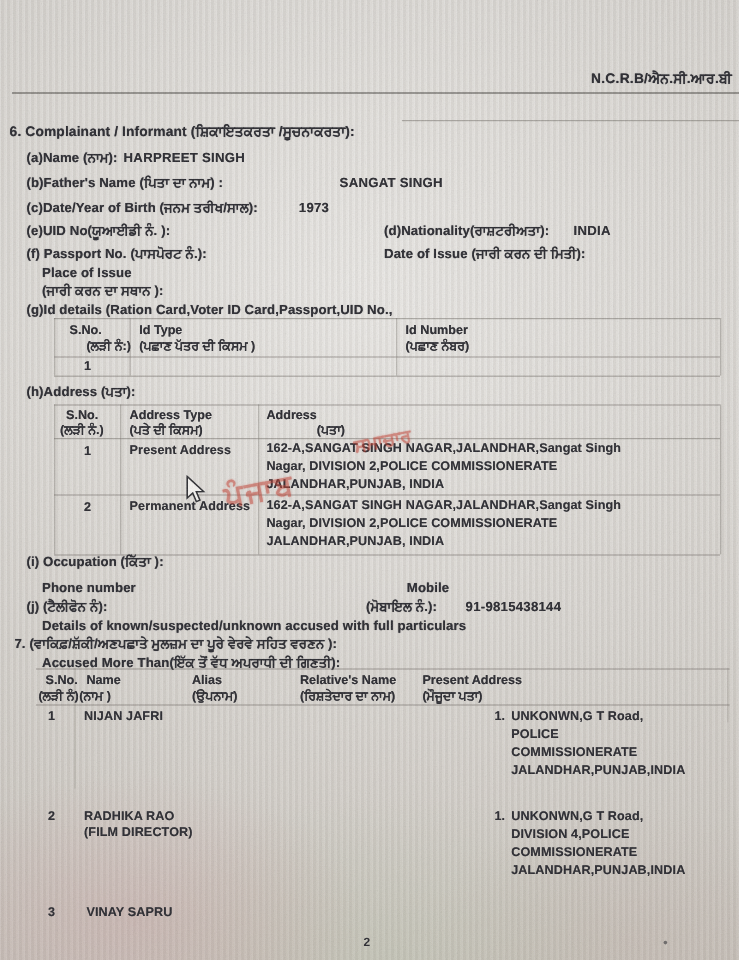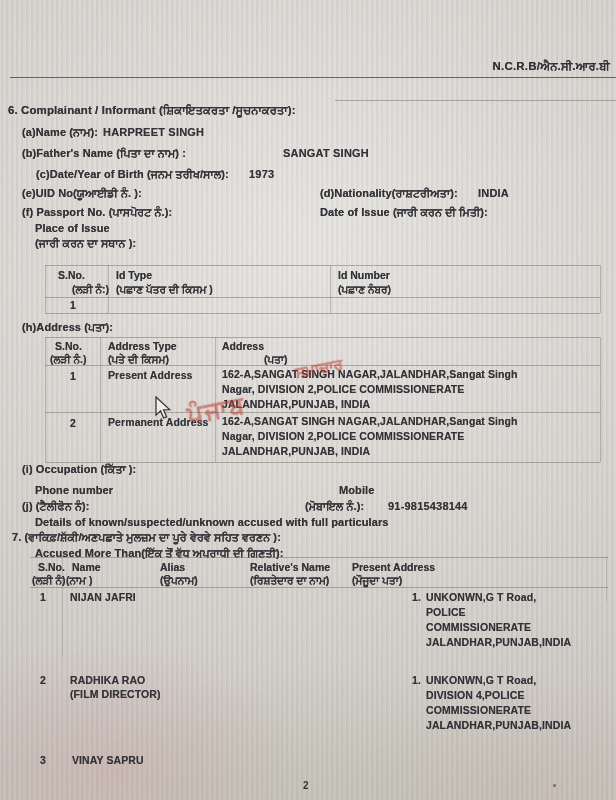--- a/index.html
+++ b/index.html
@@ -48,33 +48,34 @@
   <div class="hline soft" style="left:335px;top:100px;width:281px;"></div>
 
   <div class="abs lbl" style="left:8px;top:104px;font-size:11.5px;">6. Complainant / Informant (ਸ਼ਿਕਾਇਤਕਰਤਾ /ਸੂਚਨਾਕਰਤਾ):</div>
 
   <div class="abs lbl" style="left:22px;top:126px;">(a)Name (ਨਾਮ):</div>
   <div class="abs val" style="left:103px;top:126px;">HARPREET SINGH</div>
 
   <div class="abs lbl" style="left:22px;top:147px;">(b)Father's Name (ਪਿਤਾ ਦਾ ਨਾਮ) :</div>
   <div class="abs val" style="left:283px;top:147px;">SANGAT SINGH</div>
 
-  <div class="abs lbl" style="left:36px;top:168px;">(c)Date/Year of Birth (ਜਨਮ ਤਰੀਖ/ਸਾਲ):</div>
+  <div class="abs lbl" style="left:22px;top:168px;">(c)Date/Year of Birth (ਜਨਮ ਤਰੀਖ/ਸਾਲ):</div>
   <div class="abs val" style="left:249px;top:168px;">1973</div>
 
   <div class="abs lbl" style="left:22px;top:187px;">(e)UID No(ਯੂਆਈਡੀ ਨੰ. ):</div>
   <div class="abs lbl" style="left:320px;top:187px;">(d)Nationality(ਰਾਸ਼ਟਰੀਅਤਾ):</div>
   <div class="abs val" style="left:478px;top:187px;">INDIA</div>
 
   <div class="abs lbl" style="left:22px;top:206px;">(f) Passport No. (ਪਾਸਪੋਰਟ ਨੰ.):</div>
   <div class="abs lbl" style="left:320px;top:206px;">Date of Issue (ਜਾਰੀ ਕਰਨ ਦੀ ਮਿਤੀ):</div>
 
   <div class="abs lbl" style="left:35px;top:222px;">Place of Issue</div>
   <div class="abs lbl" style="left:35px;top:237px;">(ਜਾਰੀ ਕਰਨ ਦਾ ਸਥਾਨ ):</div>
 
+  <div class="abs lbl" style="left:22px;top:253px;">(g)Id details (Ration Card,Voter ID Card,Passport,UID No.,</div>
 
   <div>
     <div class="hline soft" style="left:45px;top:265px;width:555px;"></div>
     <div class="hline soft" style="left:45px;top:297px;width:555px;"></div>
     <div class="hline soft" style="left:45px;top:313px;width:555px;"></div>
     <div class="vline" style="left:45px;top:265px;height:48px;"></div>
     <div class="vline" style="left:108px;top:265px;height:48px;"></div>
     <div class="vline" style="left:330px;top:265px;height:48px;"></div>
     <div class="vline" style="left:600px;top:265px;height:48px;"></div>
 

